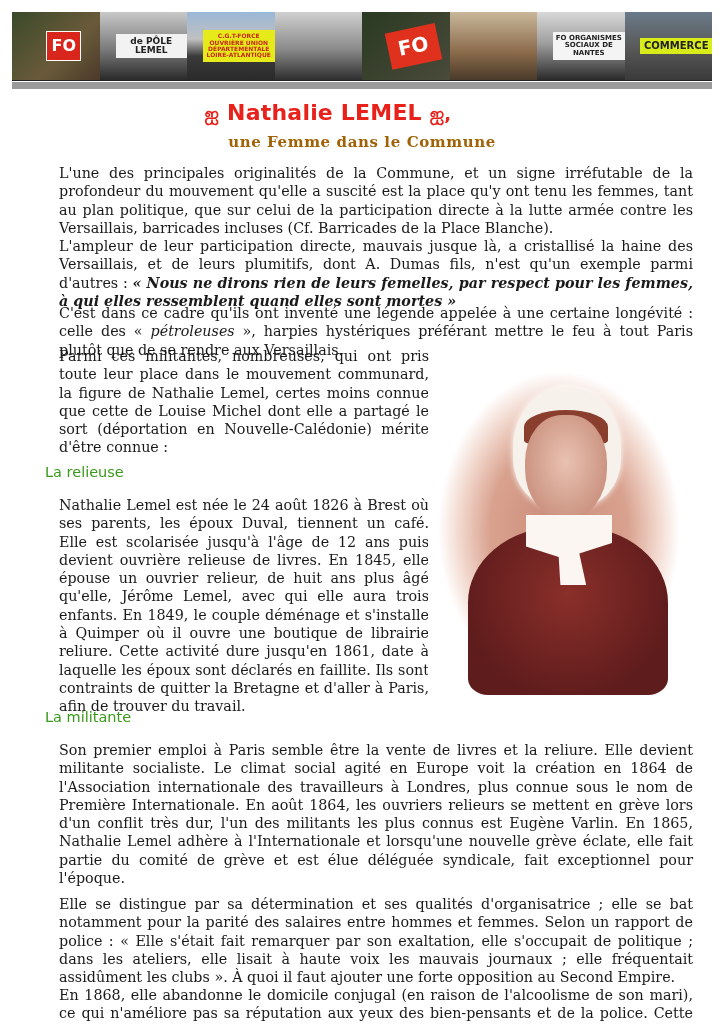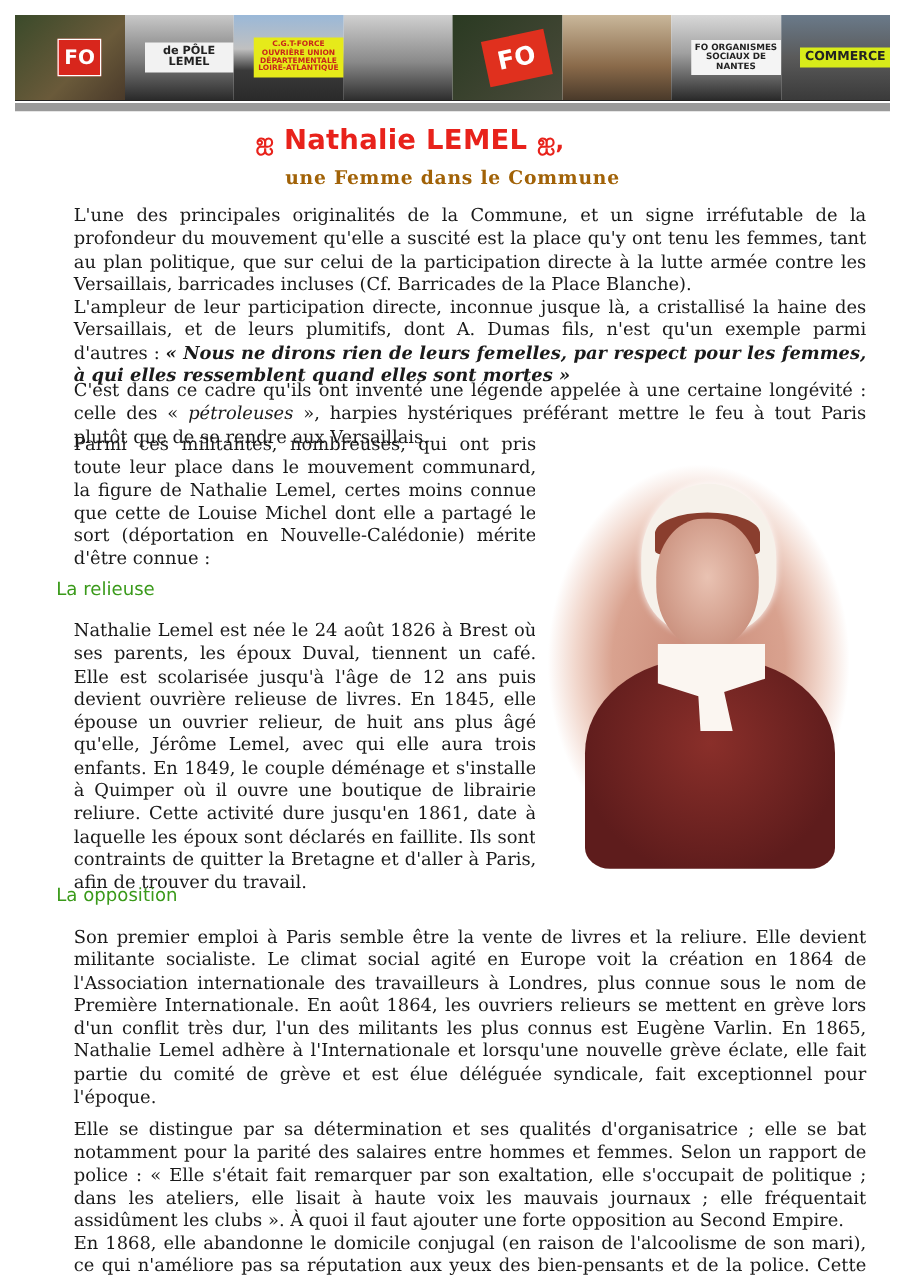--- a/index.html
+++ b/index.html
@@ -73,33 +73,33 @@
 
 <div class="title">
   <span class="orn">ஐ</span>
   <span>Nathalie LEMEL</span>
   <span class="orn">ஐ,</span>
 </div>
 <div class="subtitle">une Femme dans le Commune</div>
 
 <p class="para wide" style="top:150px;">L'une des principales originalités de la Commune, et un signe irréfutable de la profondeur du mouvement qu'elle a suscité est la place qu'y ont tenu les femmes, tant au plan politique, que sur celui de la participation directe à la lutte armée contre les Versaillais, barricades incluses (Cf. Barricades de la Place Blanche).</p>
 
-<p class="para wide" style="top:223px;"><span>L'ampleur de leur participation directe, inconnue jusque là, a cristallisé la haine des Versaillais, et de leurs plumitifs, dont A. Dumas fils, n'est qu'un exemple parmi d'autres : </span><em class="q">« Nous ne dirons rien de leurs femelles, par respect pour les femmes, à qui elles ressemblent quand elles sont mortes »</em></p>
+<p class="para wide" style="top:223px;"><span>L'ampleur de leur participation directe, mauvais jusque là, a cristallisé la haine des Versaillais, et de leurs plumitifs, dont A. Dumas fils, n'est qu'un exemple parmi d'autres : </span><em class="q">« Nous ne dirons rien de leurs femelles, par respect pour les femmes, à qui elles ressemblent quand elles sont mortes »</em></p>
 
 <p class="para wide" style="top:290px;"><span>C'est dans ce cadre qu'ils ont inventé une légende appelée à une certaine longévité : celle des « </span><em class="p">pétroleuses</em><span> », harpies hystériques préférant mettre le feu à tout Paris plutôt que de se rendre aux Versaillais.</span></p>
 
 <p class="para narrow" style="top:333px;">Parmi ces militantes, nombreuses, qui ont pris toute leur place dans le mouvement communard, la figure de Nathalie Lemel, certes moins connue que cette de Louise Michel dont elle a partagé le sort (déportation en Nouvelle-Calédonie) mérite d'être connue :</p>
 
 <div class="heading" style="top:464px;text-align:center;">La relieuse</div>
 <p class="para narrow" style="top:482px;">Nathalie Lemel est née le 24 août 1826 à Brest où ses parents, les époux Duval, tiennent un café. Elle est scolarisée jusqu'à l'âge de 12 ans puis devient ouvrière relieuse de livres. En 1845, elle épouse un ouvrier relieur, de huit ans plus âgé qu'elle, Jérôme Lemel, avec qui elle aura trois enfants. En 1849, le couple déménage et s'installe à Quimper où il ouvre une boutique de librairie reliure. Cette activité dure jusqu'en 1861, date à laquelle les époux sont déclarés en faillite. Ils sont contraints de quitter la Bretagne et d'aller à Paris, afin de trouver du travail.</p>
 
 <div class="portrait">
   <div class="body"></div>
   <div class="bonnet"></div>
   <div class="hair"></div>
   <div class="face"></div>
   <div class="collar"></div>
 </div>
 
-<div class="heading" style="top:709px;">La opposition</div>
+<div class="heading" style="top:709px;">La militante</div>
 <p class="para wide" style="top:727px;">Son premier emploi à Paris semble être la vente de livres et la reliure. Elle devient militante socialiste. Le climat social agité en Europe voit la création en 1864 de l'Association internationale des travailleurs à Londres, plus connue sous le nom de Première Internationale. En août 1864, les ouvriers relieurs se mettent en grève lors d'un conflit très dur, l'un des militants les plus connus est Eugène Varlin. En 1865, Nathalie Lemel adhère à l'Internationale et lorsqu'une nouvelle grève éclate, elle fait partie du comité de grève et est élue déléguée syndicale, fait exceptionnel pour l'époque.</p>
 <p class="para wide" style="top:881px;">Elle se distingue par sa détermination et ses qualités d'organisatrice ; elle se bat notamment pour la parité des salaires entre hommes et femmes. Selon un rapport de police : « Elle s'était fait remarquer par son exaltation, elle s'occupait de politique ; dans les ateliers, elle lisait à haute voix les mauvais journaux ; elle fréquentait assidûment les clubs ». À quoi il faut ajouter une forte opposition au Second Empire.</p>
 <p class="para wide" style="top:972px;">En 1868, elle abandonne le domicile conjugal (en raison de l'alcoolisme de son mari), ce qui n'améliore pas sa réputation aux yeux des bien-pensants et de la police. Cette plus</p>
 
 </body></html>

